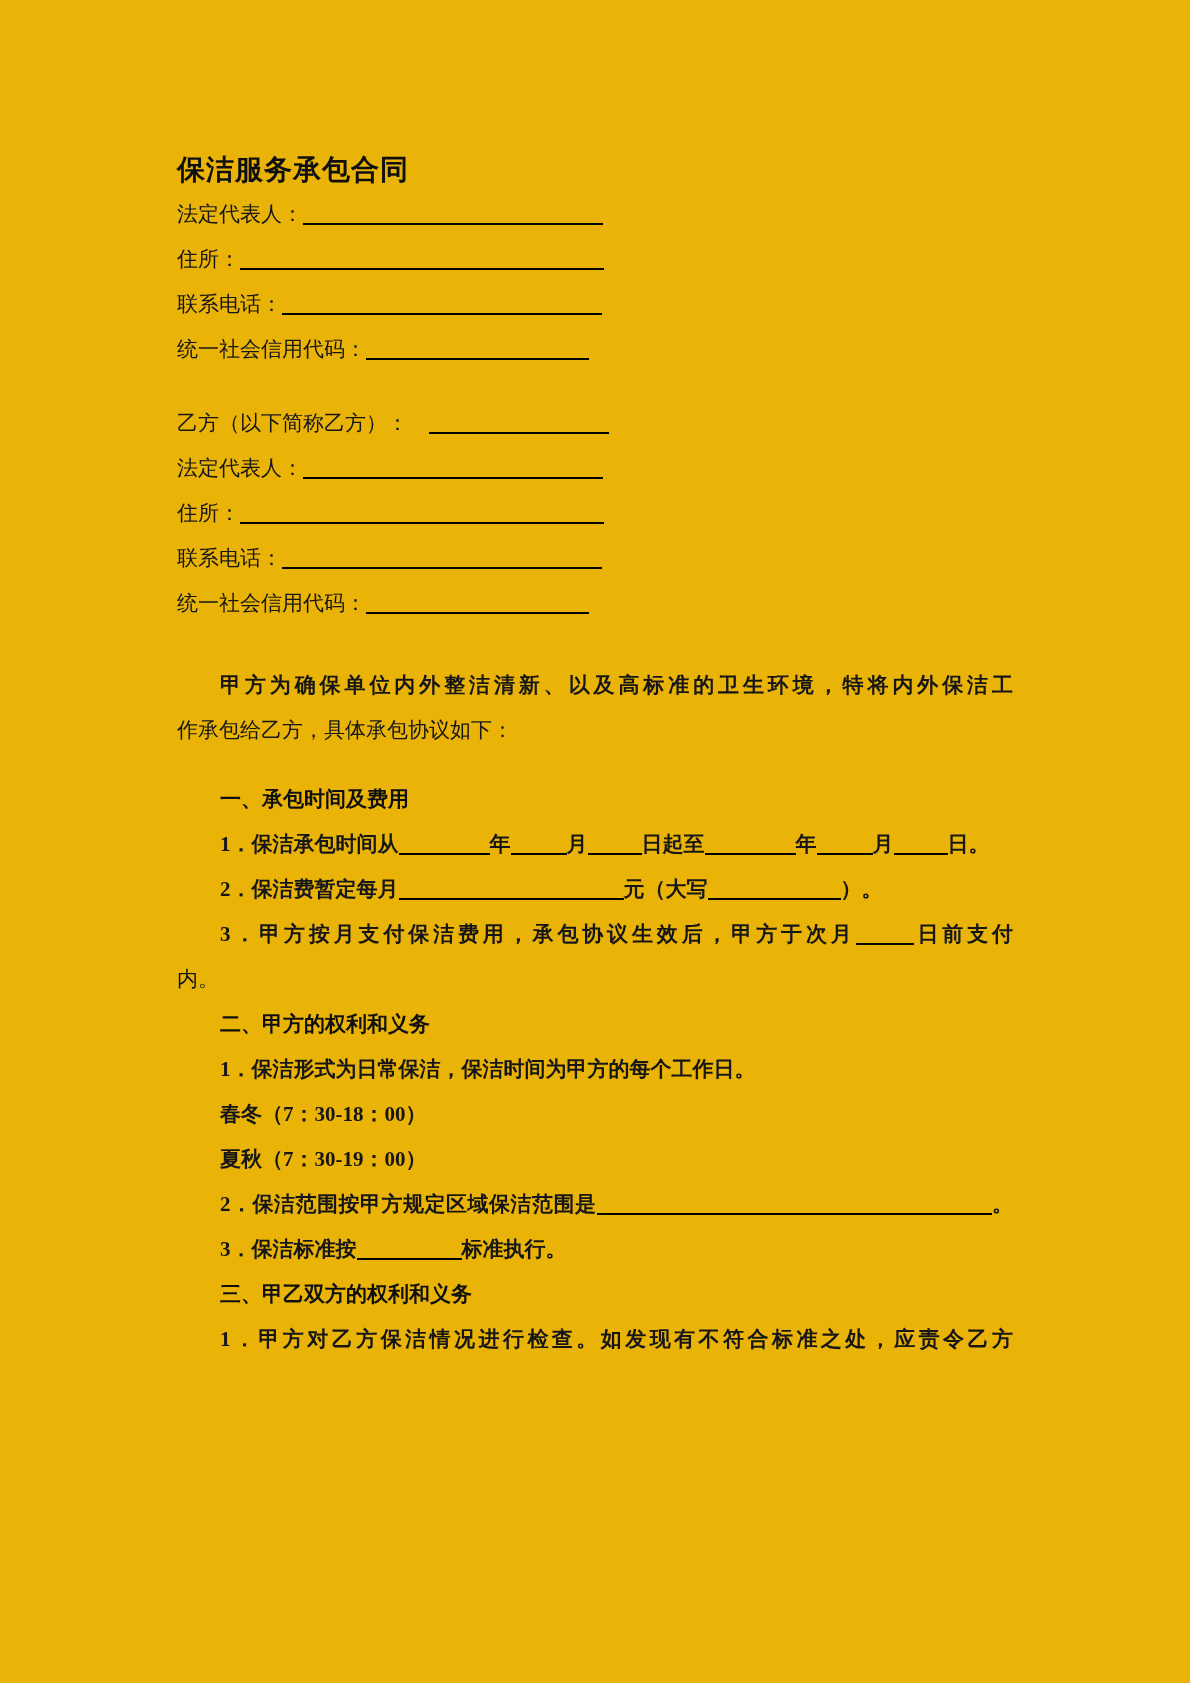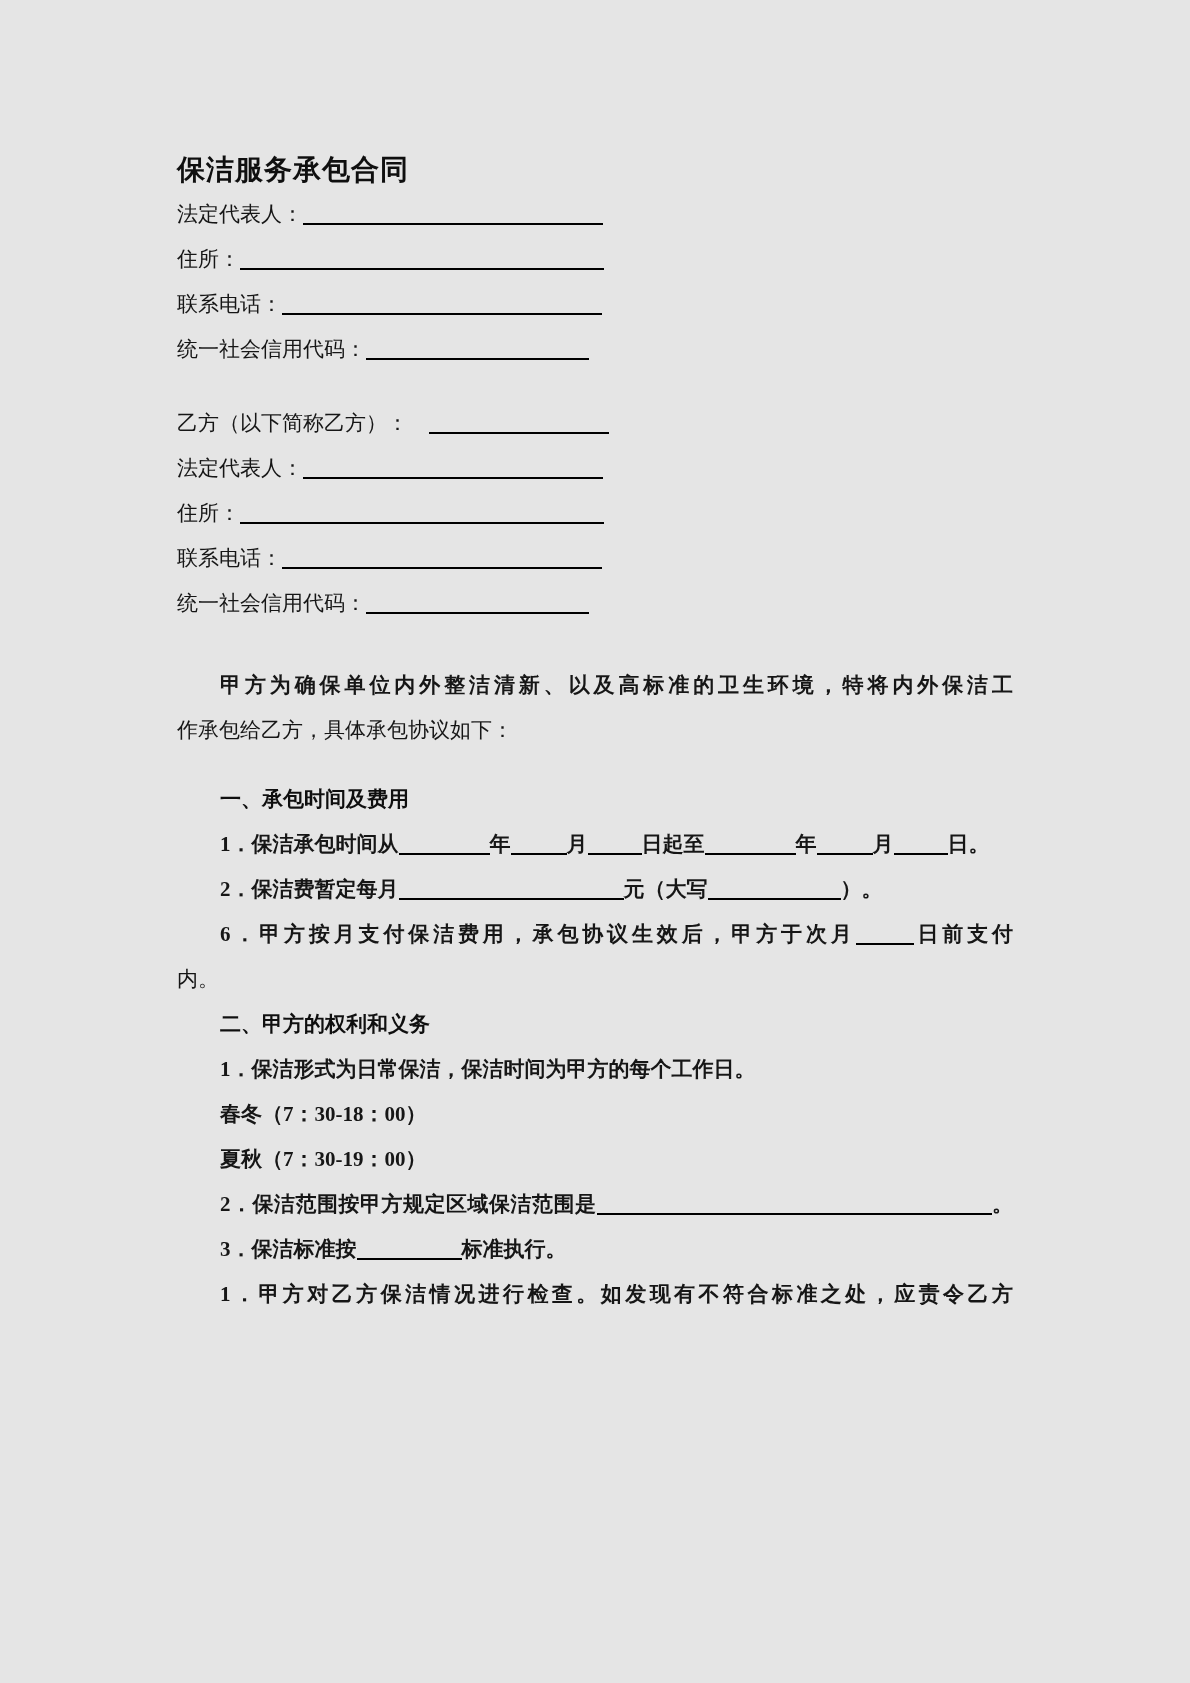--- a/index.html
+++ b/index.html
@@ -5,21 +5,21 @@
   html, body {
     margin: 0;
     padding: 0;
     background: #ffffff;
   }
   .page {
     position: relative;
     box-sizing: border-box;
     width: 1190px;
     height: 1683px;
-    background: #e5e5e5;
+    background: #eab308;
     padding: 147px 177px 0 177px;
     font-family: "Liberation Serif", "DejaVu Serif", serif;
     font-size: 21px;
     line-height: 45px;
     color: #161616;
     overflow: hidden;
   }
   .doc-title {
     font-size: 28px;
     font-weight: bold;
@@ -64,23 +64,24 @@
       <div class="line" style="margin-top: 29px;"><span>乙方（以下简称乙方）：　</span><span class="blank" style="width: 180px;"></span></div>
       <div class="line"><span>法定代表人：</span><span class="blank" style="width: 300px;"></span></div>
       <div class="line"><span>住所：</span><span class="blank" style="width: 364px;"></span></div>
       <div class="line"><span>联系电话：</span><span class="blank" style="width: 320px;"></span></div>
       <div class="line"><span>统一社会信用代码：</span><span class="blank" style="width: 223px;"></span></div>
       <div class="line indent full" style="margin-top: 37px;"><span>甲方为确保单位内外整洁清新、以及高标准的卫生环境，特将内外保洁工</span></div>
       <div class="line"><span>作承包给乙方，具体承包协议如下：</span></div>
       <div class="line indent heading" style="margin-top: 24px;"><span>一、承包时间及费用</span></div>
       <div class="line indent"><span>1．保洁承包时间从</span><span class="blank" style="width: 91px;"></span><span>年</span><span class="blank" style="width: 56px;"></span><span>月</span><span class="blank" style="width: 54px;"></span><span>日起至</span><span class="blank" style="width: 91px;"></span><span>年</span><span class="blank" style="width: 56px;"></span><span>月</span><span class="blank" style="width: 54px;"></span><span>日。</span></div>
       <div class="line indent"><span>2．保洁费暂定每月</span><span class="blank" style="width: 225px;"></span><span>元（大写</span><span class="blank" style="width: 133px;"></span><span>）。</span></div>
-      <div class="line indent full"><span>6．甲方按月支付保洁费用，承包协议生效后，甲方于次月</span><span class="blank" style="width: 58px;"></span><span>日前支付</span></div>
+      <div class="line indent full"><span>3．甲方按月支付保洁费用，承包协议生效后，甲方于次月</span><span class="blank" style="width: 58px;"></span><span>日前支付</span></div>
       <div class="line"><span>内。</span></div>
       <div class="line indent heading"><span>二、甲方的权利和义务</span></div>
       <div class="line indent"><span>1．保洁形式为日常保洁，保洁时间为甲方的每个工作日。</span></div>
       <div class="line indent"><span>春冬（7：30-18：00）</span></div>
       <div class="line indent"><span>夏秋（7：30-19：00）</span></div>
       <div class="line indent full"><span>2．保洁范围按甲方规定区域保洁范围是</span><span class="blank" style="width: 395px;"></span><span>。</span></div>
       <div class="line indent"><span>3．保洁标准按</span><span class="blank" style="width: 105px;"></span><span>标准执行。</span></div>
+      <div class="line indent heading"><span>三、甲乙双方的权利和义务</span></div>
       <div class="line indent full"><span>1．甲方对乙方保洁情况进行检查。如发现有不符合标准之处，应责令乙方</span></div>
     </div>
 </div>
 
 </body></html>

